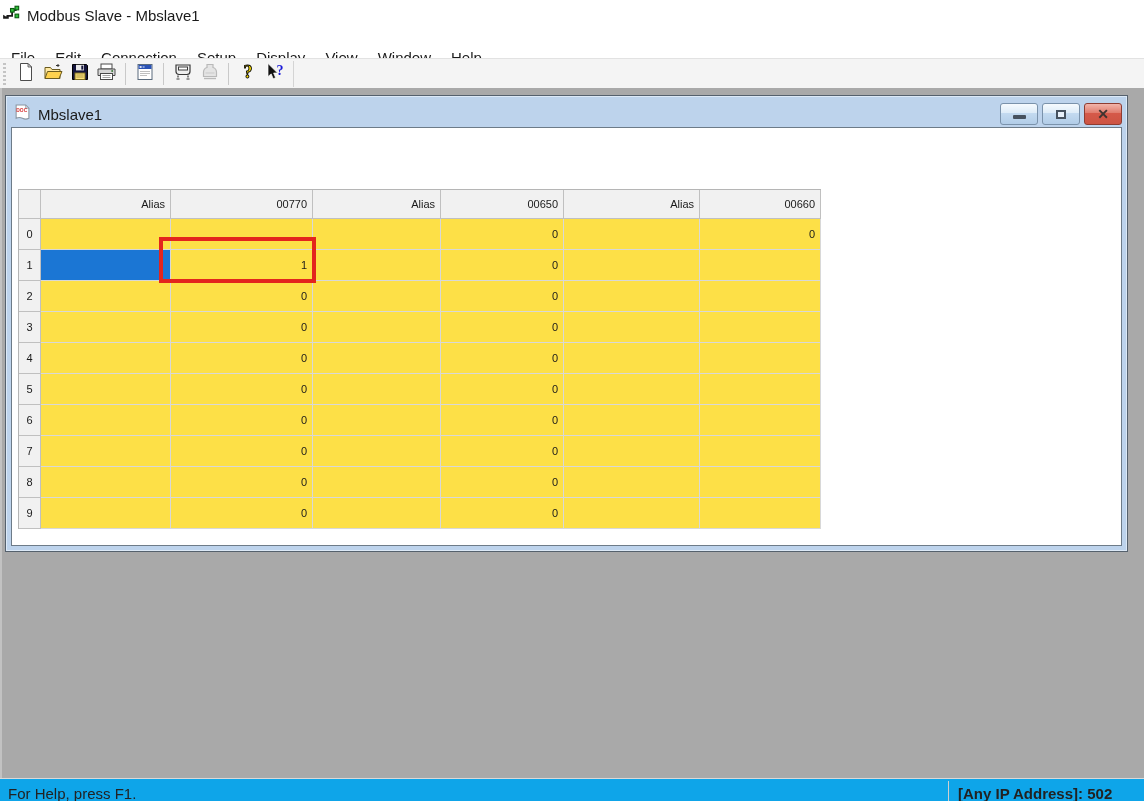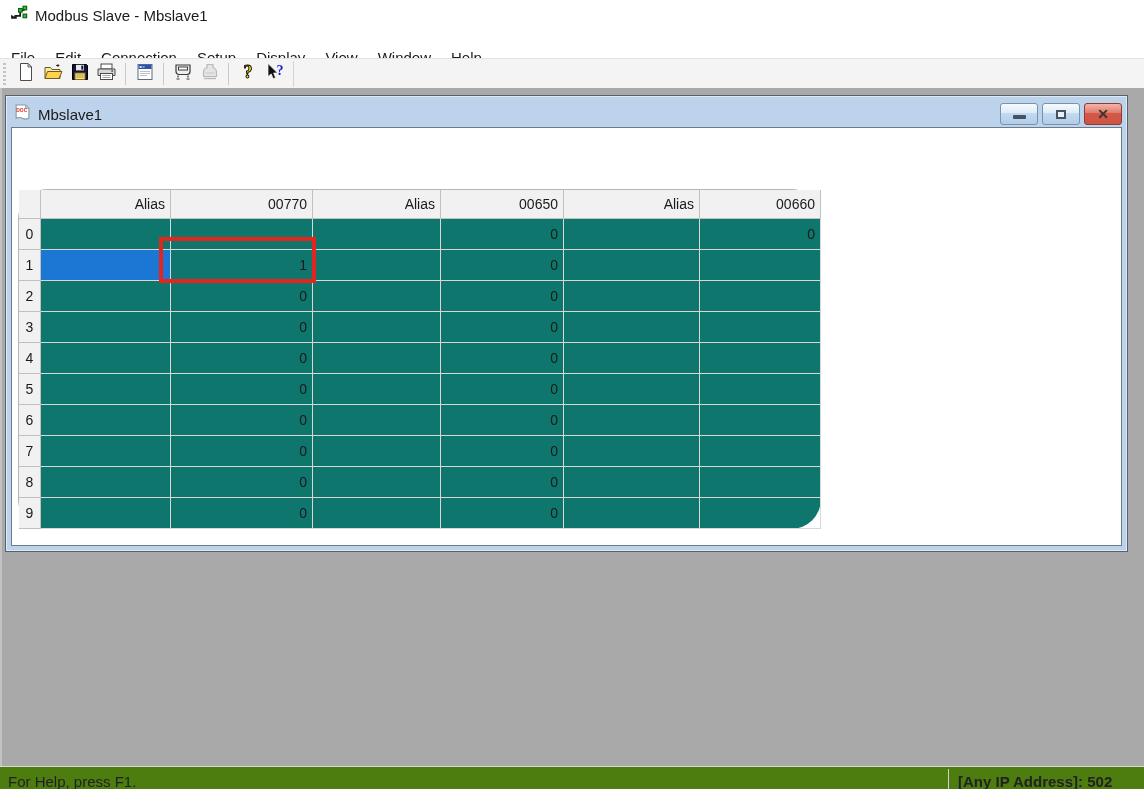--- a/index.html
+++ b/index.html
@@ -8,21 +8,21 @@
     position:relative;
     background:#ffffff;
     font-family:"Liberation Sans", sans-serif;
     color:#1a1a1a;
     --sel:#1b76d4;
     --red:#e3251d;
     --mdi:#a9a9a9;
   }
   
   .titlebar { position:absolute; top:0; left:0; right:0; height:30px; background:#fff;
-    display:flex; align-items:center; padding-left:10px; }
+    display:flex; align-items:center; padding-left:2px; }
   .titlebar .app-title { font-size:15px; margin-left:7px; }
   
   .menubar { position:absolute; top:44px; left:0; right:0; height:27px; background:#fff;
     border-bottom:1px solid #e9e9e9; display:flex; align-items:center; font-size:15px; padding-left:1px; }
   .menu-item { padding:3px 10px; cursor:default; }
   .menu-item u { text-decoration:underline; }
   
   .toolbar { position:absolute; top:58px; left:0; right:0; height:30px; background:#f4f4f4;
     border-top:1px solid #e2e2e2; display:flex; align-items:center; }
   .gripper { width:3px; height:22px; margin:0 6px 0 3px;
@@ -48,32 +48,32 @@
   .glyph-close { font-size:14px; font-weight:bold; color:#3e3330; line-height:1; }
   .child-client { position:absolute; left:5px; right:5px; top:31px; bottom:5px;
     background:#fff; border:1px solid #6d7b88; }
   .id-panel { position:absolute; left:1px; right:1px; top:1px; height:53px;
     border:1px solid #9aa0a6; background:#fff; font-size:15px; font-weight:700; padding:4px 0 0 4px; }
   
   .grid { position:absolute; left:6px; top:61px; display:grid;
     grid-template-columns:22px 130px 142px 128px 123px 136px 121px;
     grid-template-rows:29px repeat(10, 31px);
     border-top:1px solid #b5b5b5; border-left:1px solid #b5b5b5;
-    font-size:14px; background:#0f766e;border-radius:30px; }
+    font-size:11px; background:#fde047; }
   .gcell { display:flex; align-items:center; justify-content:flex-end; padding-right:5px;
     border-right:1px solid #d8d8d8; border-bottom:1px solid #d8d8d8; overflow:hidden; }
   .ghead { background:#f1f1f1; border-right:1px solid #c0c0c0; border-bottom:1px solid #c0c0c0; }
   .growhead { background:#f1f1f1; justify-content:center; padding:0;
     border-right:1px solid #c0c0c0; border-bottom:1px solid #c0c0c0; }
   .selected { background:var(--sel); }
   .rel { position:relative; overflow:visible; }
   .red-box { position:absolute; left:-12px; top:-13px; right:-4px; bottom:-3px;
     border:4px solid var(--red); z-index:6; pointer-events:none; }
   
-  .statusbar { position:absolute; bottom:12px; left:0; right:0; height:23px; background:#4d7c0f;
+  .statusbar { position:absolute; bottom:0; left:0; right:0; height:23px; background:#0ea5e9;
     border-top:1px solid #d9d9d9; font-size:15px; color:#222; overflow:hidden; }
   .status-left { position:absolute; left:8px; top:6px; white-space:nowrap; }
   .status-div { position:absolute; left:948px; top:2px; bottom:0; width:1px; background:#cfcfcf; }
   .status-right { position:absolute; left:958px; top:6px; white-space:nowrap;font-weight:bold; }
 </style>
 </head>
 <body style="--sel: #1b76d4; --red: #e3251d; --mdi: #a9a9a9;">
 
 <div class="titlebar">
   <span>

